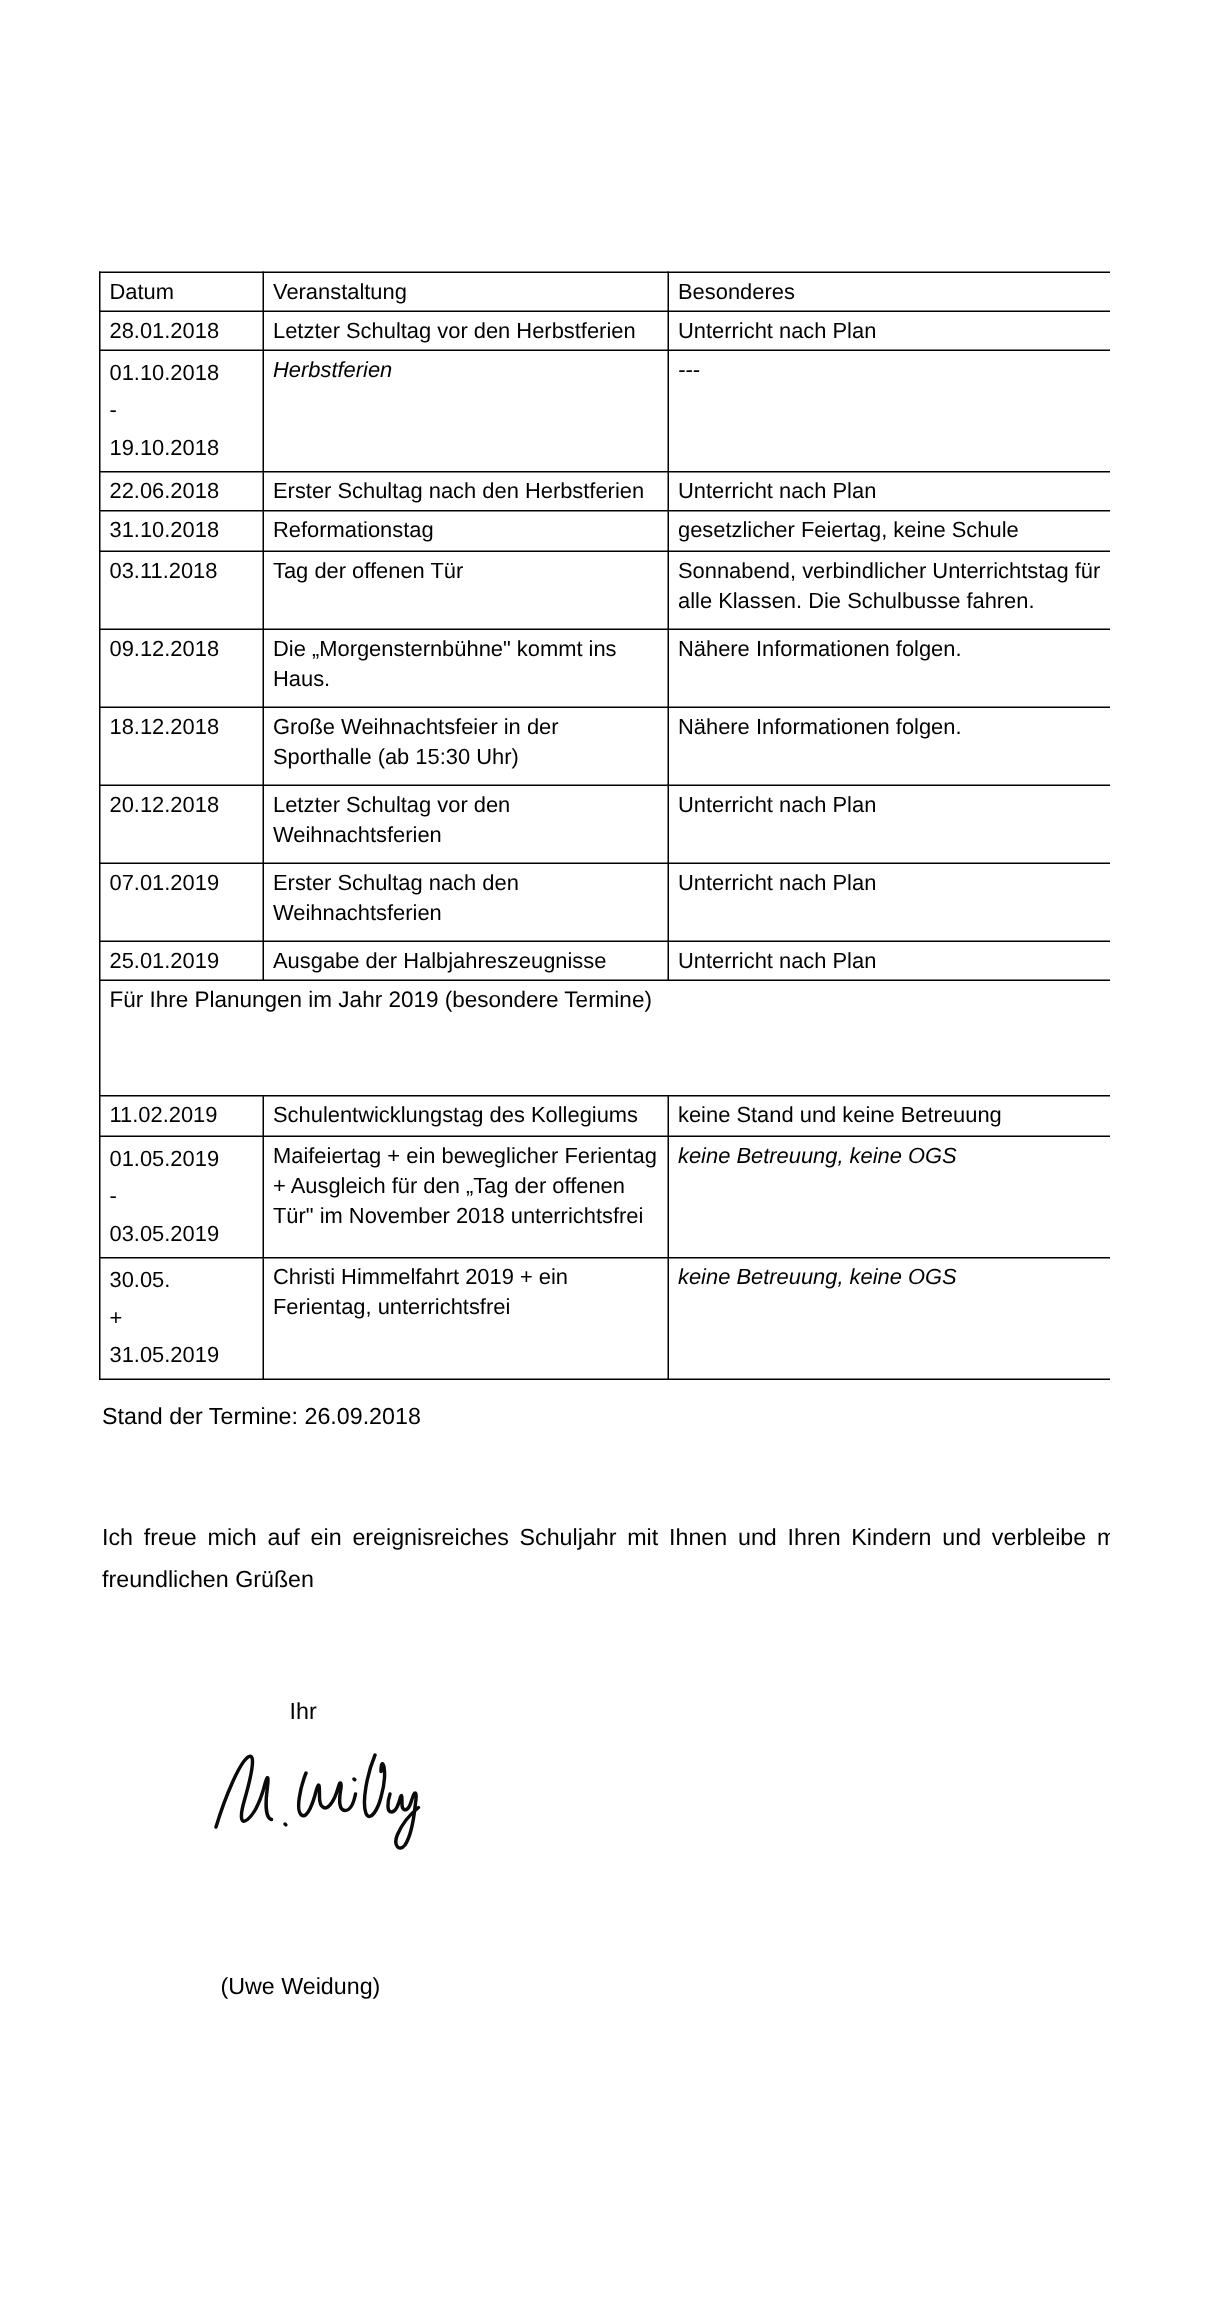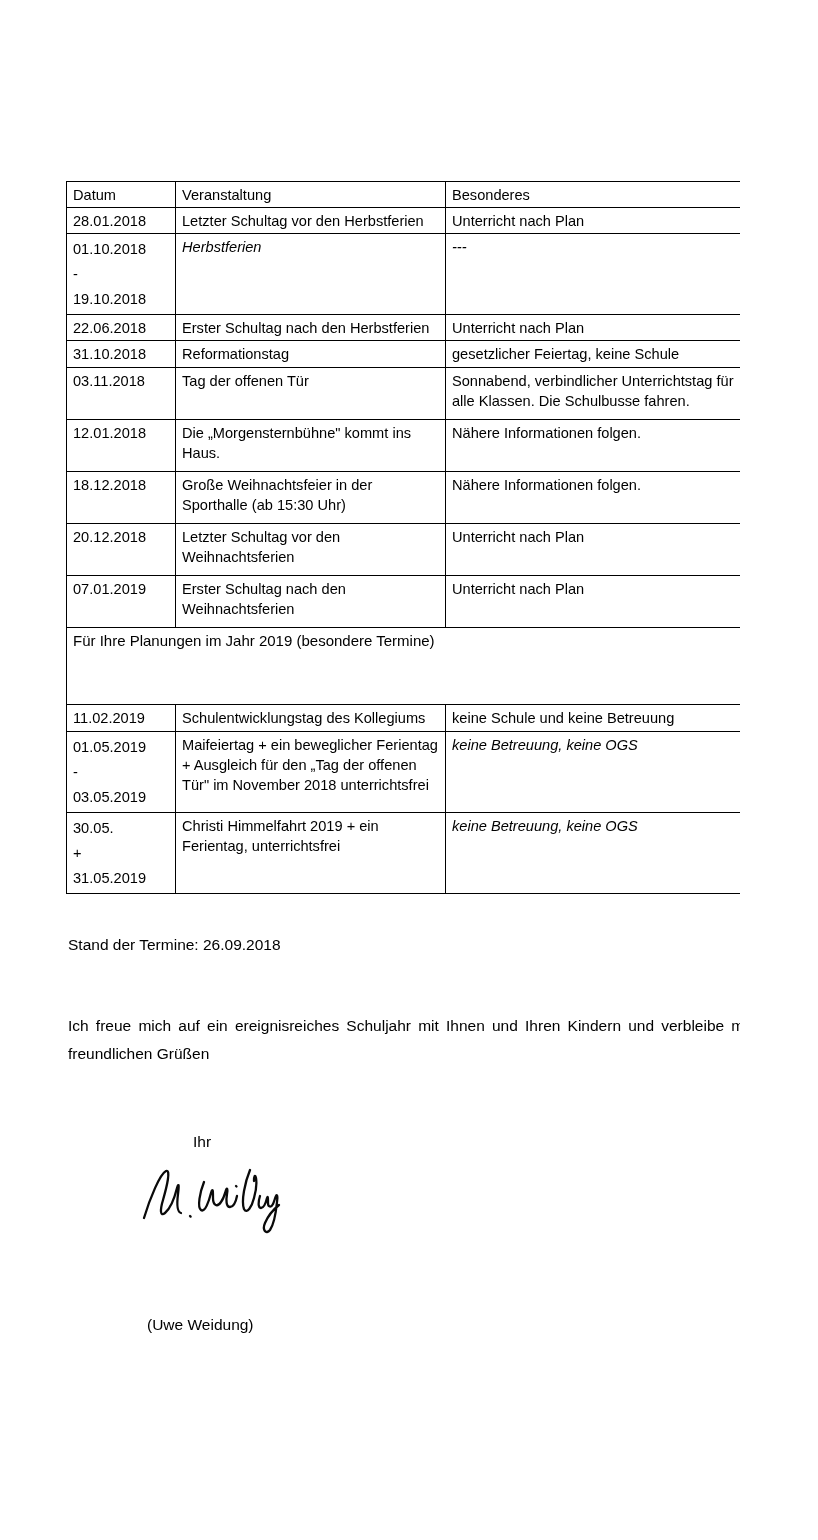--- a/index.html
+++ b/index.html
@@ -85,21 +85,21 @@
       <td>gesetzlicher Feiertag, keine Schule</td>
     </tr>
 
     <tr style="height:52px">
       <td>03.11.2018</td>
       <td class="ml">Tag der offenen Tür</td>
       <td class="just">Sonnabend, verbindlicher Unterrichtstag für alle Klassen. Die Schulbusse fahren.</td>
     </tr>
 
     <tr style="height:52px">
-      <td>12.01.2018</td>
+      <td>09.12.2018</td>
       <td class="just">Die „Morgensternbühne" kommt ins Haus.</td>
       <td class="ml">Nähere Informationen folgen.</td>
     </tr>
 
     <tr style="height:52px">
       <td>18.12.2018</td>
       <td class="just">Große Weihnachtsfeier in der Sporthalle (ab 15:30 Uhr)</td>
       <td class="ml">Nähere Informationen folgen.</td>
     </tr>
 
@@ -108,29 +108,34 @@
       <td class="just">Letzter Schultag vor den Weihnachtsferien</td>
       <td class="ml">Unterricht nach Plan</td>
     </tr>
 
     <tr style="height:52px">
       <td>07.01.2019</td>
       <td class="just">Erster Schultag nach den Weihnachtsferien</td>
       <td class="ml">Unterricht nach Plan</td>
     </tr>
 
+    <tr style="height:25px">
+      <td>25.01.2019</td>
+      <td>Ausgabe der Halbjahreszeugnisse</td>
+      <td>Unterricht nach Plan</td>
+    </tr>
 
     <tr style="height:77px">
       <td class="section-cell" colspan="3">Für Ihre Planungen im Jahr 2019 (besondere Termine)</td>
     </tr>
 
     <tr style="height:27px">
       <td>11.02.2019</td>
       <td>Schulentwicklungstag des Kollegiums</td>
-      <td>keine Schule und keine Betreuung</td>
+      <td>keine Stand und keine Betreuung</td>
     </tr>
 
     <tr style="height:78px">
       <td>
         <div class="dl">01.05.2019</div>
         <div class="dl">-</div>
         <div class="dl">03.05.2019</div>
       </td>
       <td class="just">Maifeiertag + ein beweglicher Ferientag + Ausgleich für den „Tag der offenen Tür" im November 2018 unterrichtsfrei</td>
       <td class="vmid">keine Betreuung, keine OGS</td>

